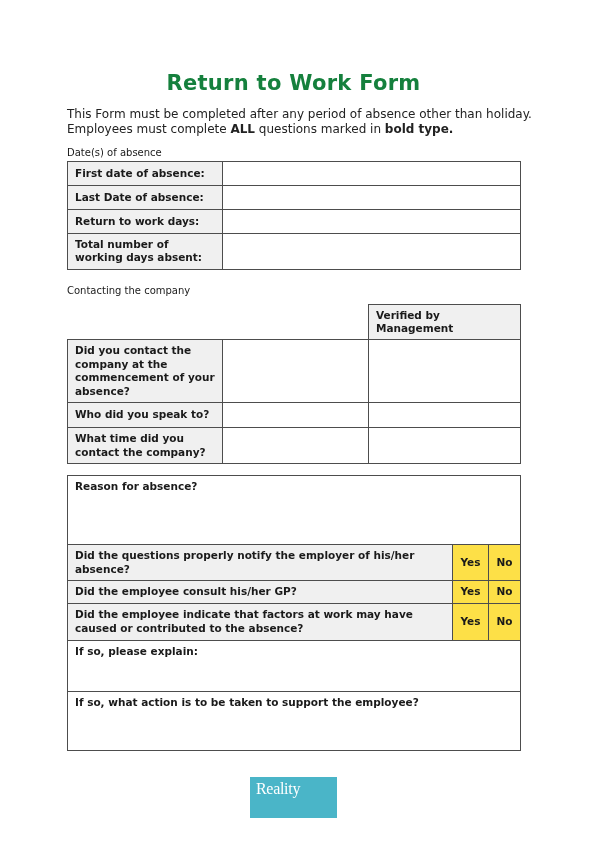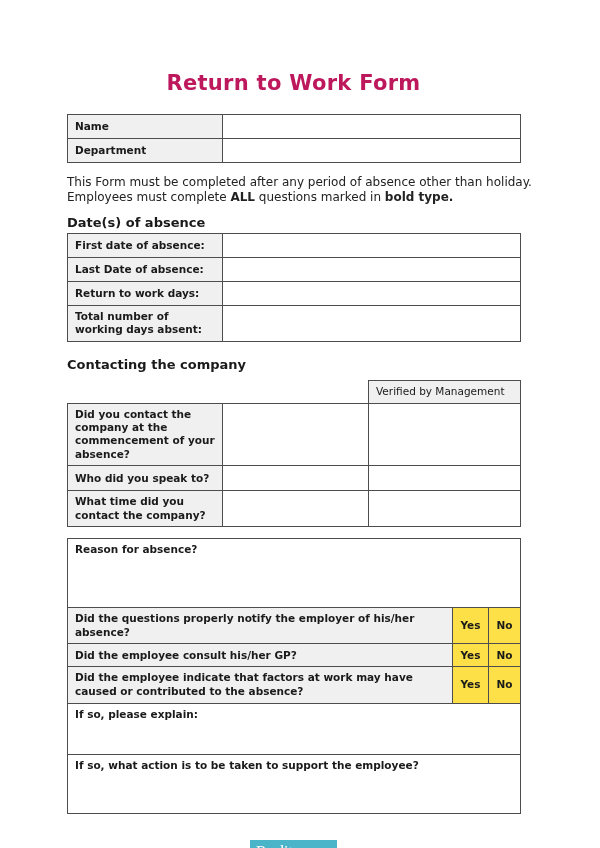--- a/index.html
+++ b/index.html
@@ -12,45 +12,45 @@
     color:#1a1a1a;
     overflow:hidden;
   }
   .content{position:absolute;left:67px;top:0;width:453px;}
   .doc-title{
     margin-top:71px;
     text-align:center;
     font-size:21px;
     font-weight:bold;
     letter-spacing:.3px;
-    color:#be185d;
+    color:#15803d;
   }
   table{border-collapse:collapse;width:453px;table-layout:fixed;}
   td{
     border:1px solid #4d4d4d;
     font-size:10.5px;
     padding:4px 7px;
     vertical-align:middle;
     color:#1a1a1a;
     overflow:hidden;
   }
   td.lbl{background:#f0f0f0;font-weight:bold;line-height:1.25;}
   td.blank{background:#ffffff;}
   .tbl-identity{margin-top:19px;}
   .tbl-identity td{height:15px;}
   .intro{margin-top:12px;font-size:12px;line-height:1.22;color:#222;}
   .intro .ln{display:block;white-space:nowrap;}
-  .sec-heading{font-size:13px;font-weight:bold;margin-top:11px;margin-bottom:3px;}
+  .sec-heading{font-size:10px;font-weight:normal;margin-top:11px;margin-bottom:3px;}
   .tbl-dates td{height:15px;}
   .tbl-dates td.lbl{width:155px;}
   .heading-contacting{margin-top:15px;margin-bottom:8px;}
   .tbl-contacting td{line-height:1.28;}
   .tbl-contacting tr.hdr-row td{height:14px;}
   td.spacer{border:none;background:transparent;}
-  td.verified{background:#f0f0f0;font-weight:normal;}
+  td.verified{background:#f0f0f0;font-weight:bold;}
   .tbl-review{margin-top:11px;}
   .tbl-review td{line-height:1.3;}
   td.area{vertical-align:top;font-weight:bold;background:#ffffff;}
   td.q{background:#f0f0f0;font-weight:bold;}
   td.opt{background:#fde047;font-weight:bold;text-align:center;padding:4px 2px;}
   .logo-wrap{margin-top:26px;display:flex;justify-content:center;}
   .logo{
     width:87px;height:41px;
     background:#4ab5c8;
     box-sizing:border-box;
@@ -64,36 +64,20 @@
   }
 </style>
 </head>
 <body>
 
 <div class="page">
   <div class="content">
 
     <div class="doc-title">Return to Work Form</div>
 
-    <table class="tbl-identity">
-      <colgroup>
-          <col style="width:155px">
-          <col style="width:298px">
-        </colgroup>
-      <tbody>
-          <tr>
-        <td class="lbl">Name</td>
-        <td class="blank"></td>
-      </tr>
-      <tr>
-        <td class="lbl">Department</td>
-        <td class="blank"></td>
-      </tr>
-    </tbody>
-      </table>
 
     <div class="intro">
       <span class="ln">This Form must be completed after any period of absence other than holiday.</span>
       <span class="ln"><span>Employees must complete </span><b>ALL</b><span> questions marked in </span><b>bold type.</b></span>
     </div>
 
     <div class="sec-heading">Date(s) of absence</div>
     <table class="tbl-dates">
       <colgroup>
           <col style="width:155px">

